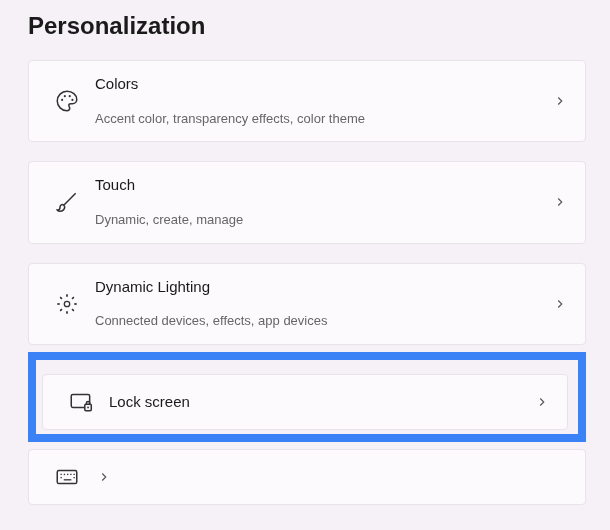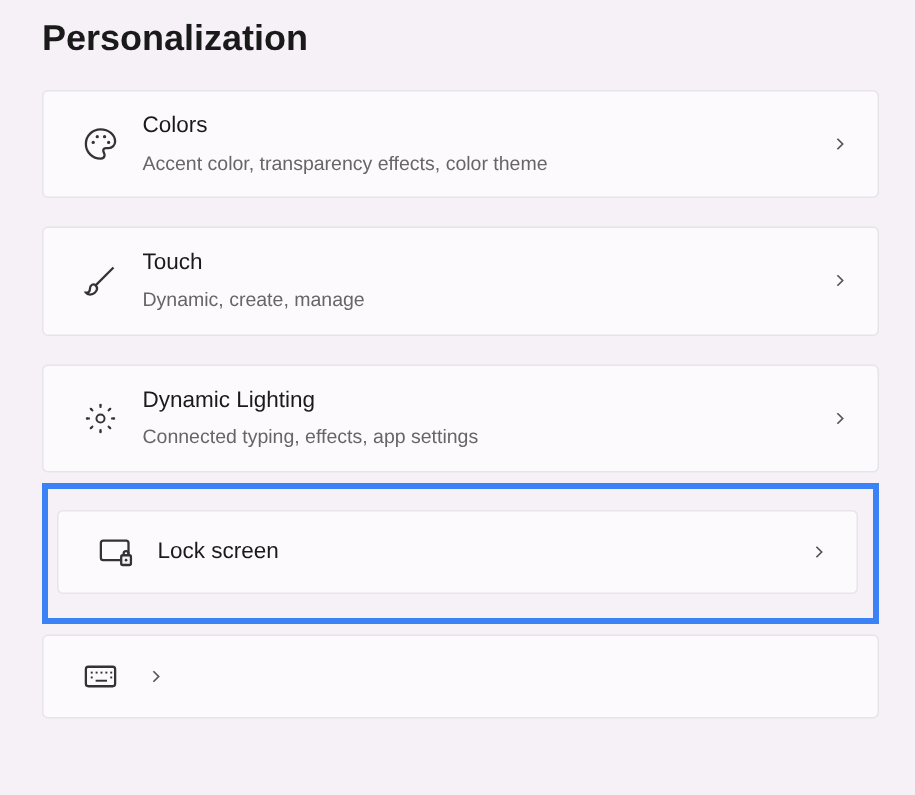--- a/index.html
+++ b/index.html
@@ -35,21 +35,21 @@
       justify-content: center;
       align-items: center;
       flex-shrink: 0;
     }
     .card .text-wrap {
       flex: 1;
       min-width: 0;
       padding-left: 6px;
       display: flex;
       flex-direction: column;
-      gap: 6px;
+      gap: 16px;
     }
     .card .title {
       font-size: 15px;
       font-weight: 400;
       color: #1a1a1a;
       line-height: 1.25;
     }
     .card .subtitle {
       font-size: 13px;
       color: #666;
@@ -60,22 +60,22 @@
       margin-left: 8px;
       display: flex;
       align-items: center;
     }
     .icon-svg { stroke: #333; stroke-width: 1.4; fill: none; }
 
     .gap-big { height: 15px; }
     .gap-small { height: 3px; }
 
     .highlight-box {
-      border: 4px solid #3b82f6;
-      padding: 14px 10px 16px 6px;
+      border: 8px solid #3b82f6;
+      padding: 14px 10px 4px 6px;
       margin-bottom: 4px;
     }
     .highlight-box .card { margin-bottom: 0; }
   </style>
 </head>
 <body>
 
 <h1 class="page-title">Personalization</h1>
 
 <div class="card">
@@ -140,21 +140,21 @@
       <circle cx="4" cy="12" r="0.7" fill="#333" stroke="none"></circle>
       <circle cx="20" cy="12" r="0.7" fill="#333" stroke="none"></circle>
       <circle cx="6.3" cy="6.3" r="0.7" fill="#333" stroke="none"></circle>
       <circle cx="17.7" cy="17.7" r="0.7" fill="#333" stroke="none"></circle>
       <circle cx="6.3" cy="17.7" r="0.7" fill="#333" stroke="none"></circle>
       <circle cx="17.7" cy="6.3" r="0.7" fill="#333" stroke="none"></circle>
     </svg>
   </div>
   <div class="text-wrap">
     <div class="title">Dynamic Lighting</div>
-    <div class="subtitle">Connected typing, effects, app settings</div>
+    <div class="subtitle">Connected devices, effects, app devices</div>
   </div>
   <div class="chevron">
     <svg width="14" height="14" viewBox="0 0 24 24" stroke="#555" stroke-width="2" fill="none">
         <polyline points="9 6 15 12 9 18"></polyline>
       </svg>
   </div>
 </div>
 
 <div class="gap-small"></div>
 

